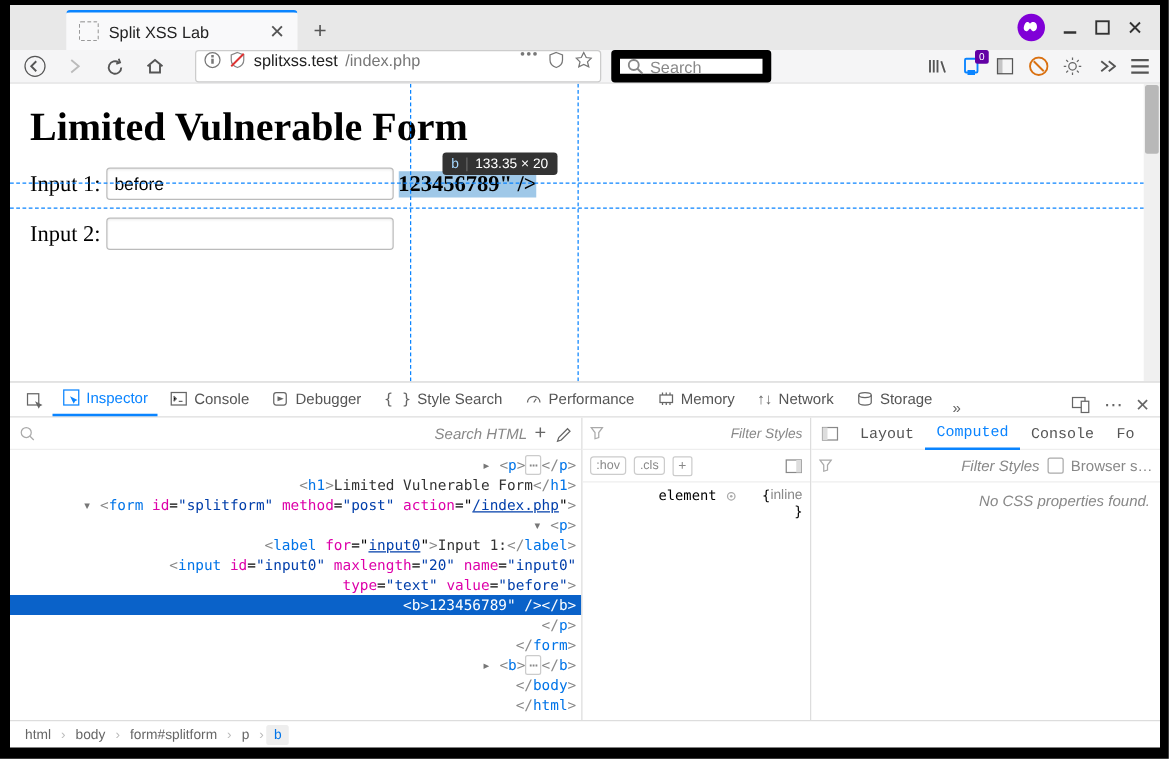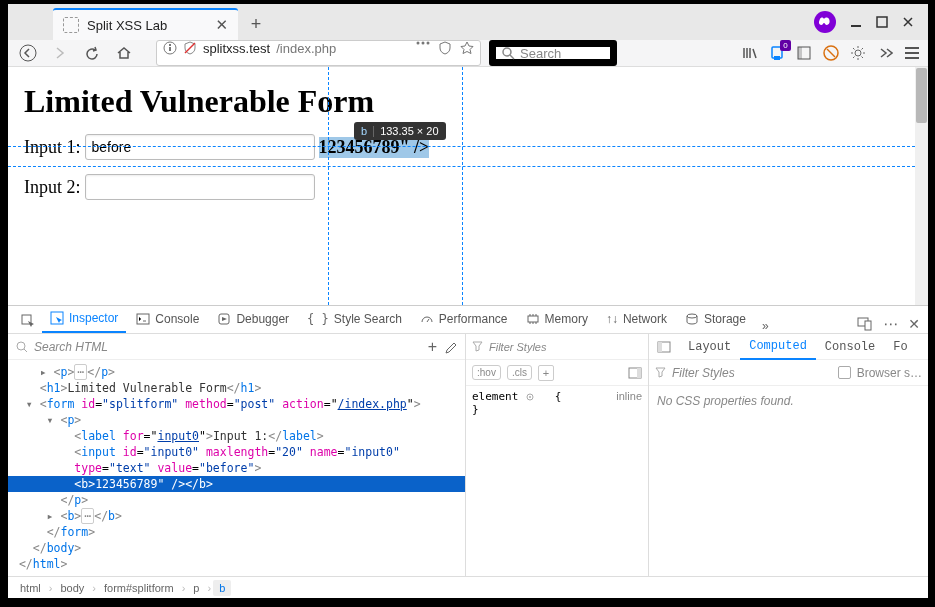--- a/index.html
+++ b/index.html
@@ -47,21 +47,21 @@
 .tooltip-el .sep { width: 1px; height: 11px; background: #666; }
 
 
 .devtools { flex: 1; border-top: 1px solid #ccc; background: #fff; display: flex; flex-direction: column; font-size: 12px; }
 .dt-tabs { height: 28px; border-bottom: 1px solid #ddd; display: flex; align-items: flex-end; padding: 0 8px; gap: 2px; }
 .dt-tab { display: flex; align-items: center; gap: 5px; padding: 0 8px; height: 28px; color: #555; }
 .dt-tab.active { color: #0a84ff; border-bottom: 2px solid #0a84ff; }
 .dt-tab svg, .dt-tab .ic { width: 14px; height: 14px; }
 .dt-right { margin-left: auto; display: flex; gap: 10px; align-items: center; }
 
-.dt-body { flex: 1; display: flex; overflow: hidden; }
+.dt-body { flex: 1; display: flex; overflow: hidden; text-align: right; }
 .dt-left { flex: 0 0 458px; border-right: 1px solid #ddd; display: flex; flex-direction: column; }
 .dt-search { height: 26px; border-bottom: 1px solid #eee; display: flex; align-items: center; padding: 0 8px; gap: 6px; color: #888; }
 .dt-search .grow { flex: 1; font-style: italic; }
 .dt-tree { flex: 1; font-family: monospace; font-size: 11.5px; padding: 4px 0; line-height: 16px; overflow: hidden; }
 .dt-tree .row { white-space: pre; padding: 0 4px; }
 .dt-tree .row.sel { background: #0a62c9; color: #fff; }
 .t-angle { color: #888; }
 .t-tag { color: #0074e8; }
 .t-attr { color: #dd00a9; }
 .t-val { color: #003eaa; text-decoration: underline; }
@@ -347,22 +347,22 @@
         <div class="dt-tree">
 <div class="row"><span class="tw">    ▸ </span><span class="t-angle">&lt;</span><span class="t-tag">p</span><span class="t-angle">&gt;</span><span style="border:1px solid #ccc;padding:0 2px;border-radius:2px;color:#888;">⋯</span><span class="t-angle">&lt;/</span><span class="t-tag">p</span><span class="t-angle">&gt;</span></div>
 <div class="row"><span class="tw">    </span><span class="t-angle">&lt;</span><span class="t-tag">h1</span><span class="t-angle">&gt;</span><span class="t-text">Limited Vulnerable Form</span><span class="t-angle">&lt;/</span><span class="t-tag">h1</span><span class="t-angle">&gt;</span></div>
 <div class="row"><span class="tw">  ▾ </span><span class="t-angle">&lt;</span><span class="t-tag">form</span> <span class="t-attr">id</span>=<span class="t-valp">"splitform"</span> <span class="t-attr">method</span>=<span class="t-valp">"post"</span> <span class="t-attr">action</span>="<span class="t-val">/index.php</span>"<span class="t-angle">&gt;</span></div>
 <div class="row"><span class="tw">     ▾ </span><span class="t-angle">&lt;</span><span class="t-tag">p</span><span class="t-angle">&gt;</span></div>
 <div class="row"><span class="tw">         </span><span class="t-angle">&lt;</span><span class="t-tag">label</span> <span class="t-attr">for</span>="<span class="t-val">input0</span>"<span class="t-angle">&gt;</span><span class="t-text">Input 1:</span><span class="t-angle">&lt;/</span><span class="t-tag">label</span><span class="t-angle">&gt;</span></div>
 <div class="row"><span class="tw">         </span><span class="t-angle">&lt;</span><span class="t-tag">input</span> <span class="t-attr">id</span>=<span class="t-valp">"input0"</span> <span class="t-attr">maxlength</span>=<span class="t-valp">"20"</span> <span class="t-attr">name</span>=<span class="t-valp">"input0"</span></div>
 <div class="row"><span class="tw">         </span><span class="t-attr">type</span>=<span class="t-valp">"text"</span> <span class="t-attr">value</span>=<span class="t-valp">"before"</span><span class="t-angle">&gt;</span></div>
 <div class="row sel"><span class="tw">         </span><span class="t-angle">&lt;</span><span class="t-tag">b</span><span class="t-angle">&gt;</span><span class="t-text">123456789" /&gt;</span><span class="t-angle">&lt;/</span><span class="t-tag">b</span><span class="t-angle">&gt;</span></div>
 <div class="row"><span class="tw">       </span><span class="t-angle">&lt;/</span><span class="t-tag">p</span><span class="t-angle">&gt;</span></div>
+<div class="row"><span class="tw">     </span><span class="t-angle">&lt;/</span><span class="t-tag">form</span><span class="t-angle">&gt;</span></div>
 <div class="row"><span class="tw">     ▸ </span><span class="t-angle">&lt;</span><span class="t-tag">b</span><span class="t-angle">&gt;</span><span style="border:1px solid #ccc;padding:0 2px;border-radius:2px;color:#888;">⋯</span><span class="t-angle">&lt;/</span><span class="t-tag">b</span><span class="t-angle">&gt;</span></div>
-<div class="row"><span class="tw">     </span><span class="t-angle">&lt;/</span><span class="t-tag">form</span><span class="t-angle">&gt;</span></div>
 <div class="row"><span class="tw">   </span><span class="t-angle">&lt;/</span><span class="t-tag">body</span><span class="t-angle">&gt;</span></div>
 <div class="row"><span class="tw"> </span><span class="t-angle">&lt;/</span><span class="t-tag">html</span><span class="t-angle">&gt;</span></div>
         </div>
       </div>
 
       <div class="dt-mid">
         <div class="dt-mid-head">
           <svg width="11" height="11">
               <path d="M1 1h9L7 5v4l-3 1V5z" fill="none" stroke="#aaa"></path>
             </svg>

